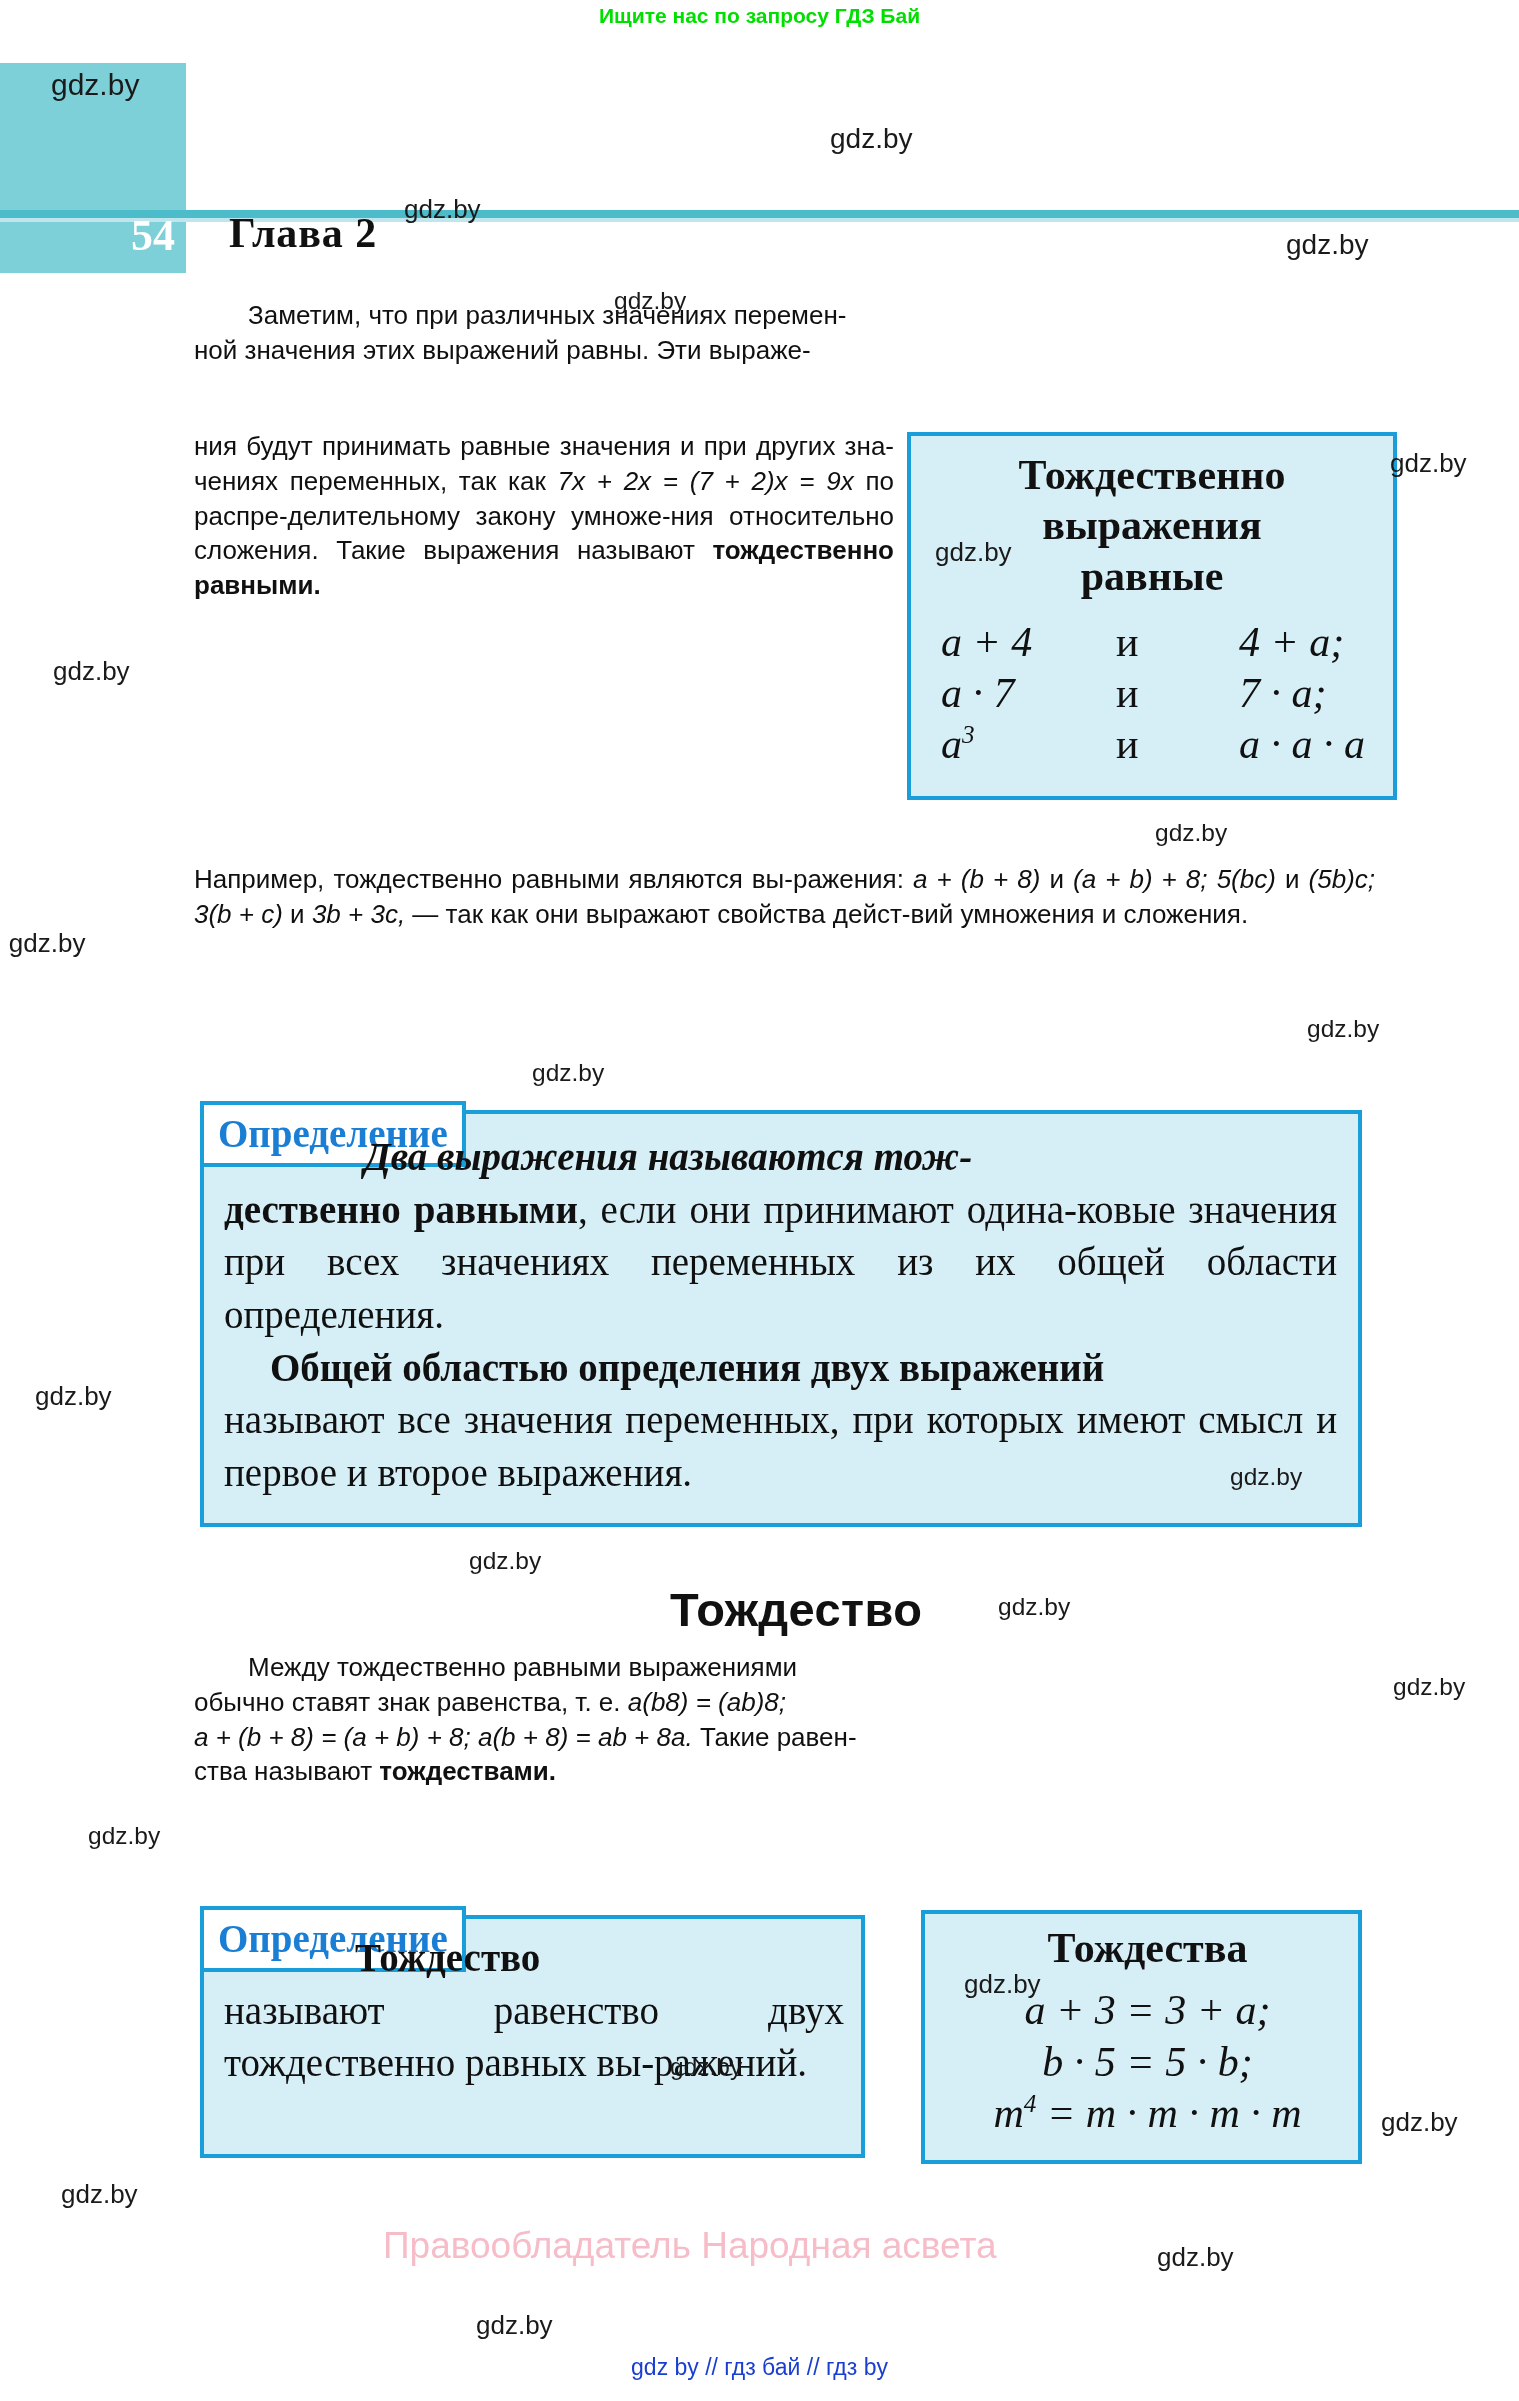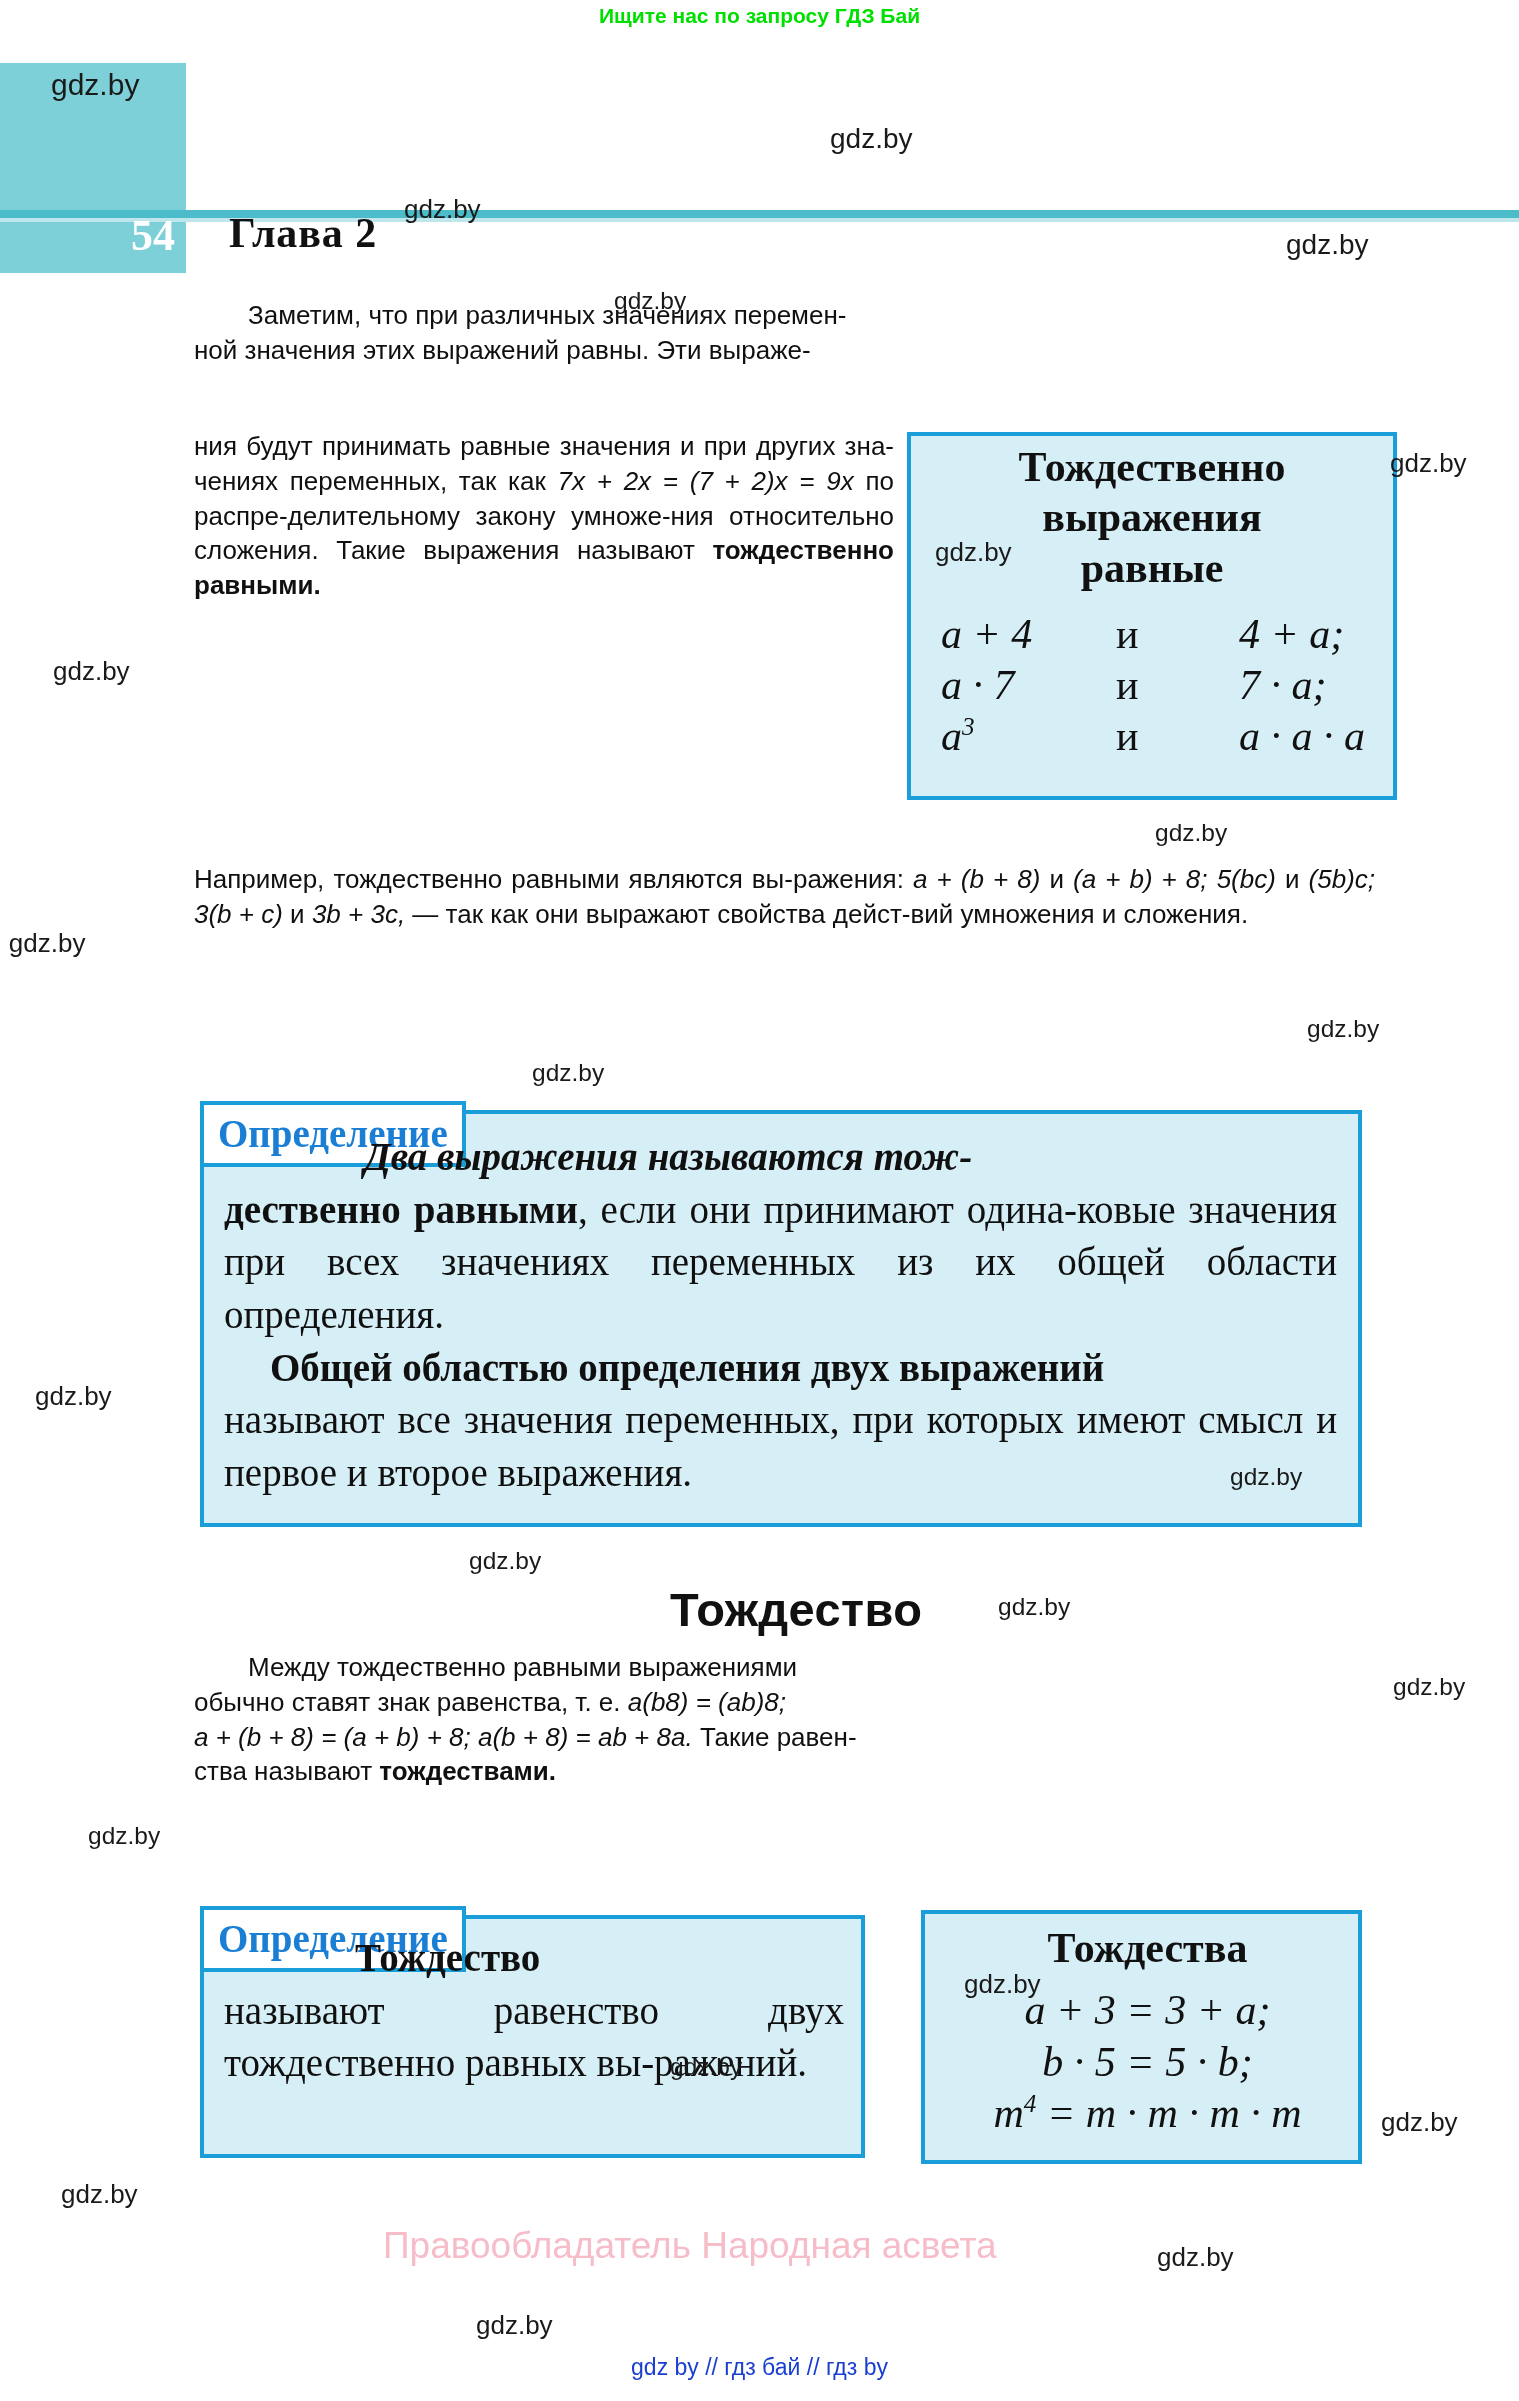--- a/index.html
+++ b/index.html
@@ -217,21 +217,21 @@
   </div>
 
   <div class="body-col narrow-col" style="top:429px;">
     <span>ния будут принимать равные значения и при других зна-чениях переменных, так как</span>
     <span class="i">7x + 2x = (7 + 2)x = 9x</span>
     <span>по распре-делительному закону умноже-ния относительно сложения. Такие выражения называют</span>
     <span class="b">тождественно равными.</span>
   </div>
 
   <div class="infobox" style="left:907px; top:432px; width:490px; height:368px;">
-    <div class="infobox-title" style="margin-top:6px;">Тождественно</div>
+    <div class="infobox-title" style="margin-top:14px;">Тождественно</div>
     <div class="infobox-title">выражения</div>
     <div class="infobox-title">равные</div>
     <div class="infobox-rows" style="margin-top:15.8px; padding-left:30px;">
       <div class="row">
         <span class="c1 i">a + 4</span>
         <span class="c2">и</span>
         <span class="c3 i" style="padding-left:28px;">4 + a;</span>
       </div>
       <div class="row">
         <span class="c1 i">a · 7</span>

